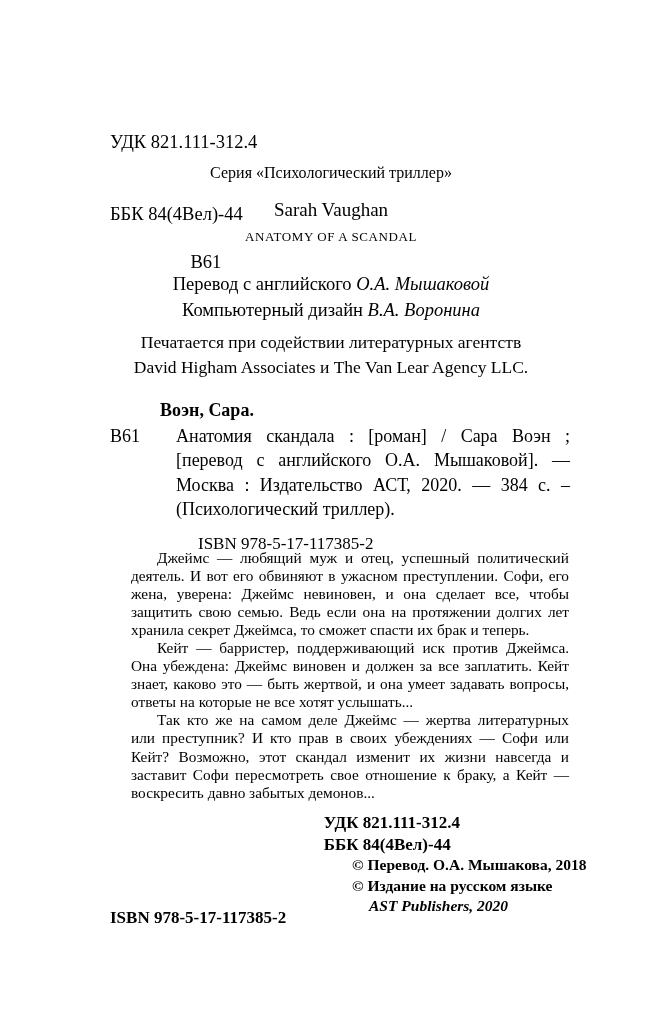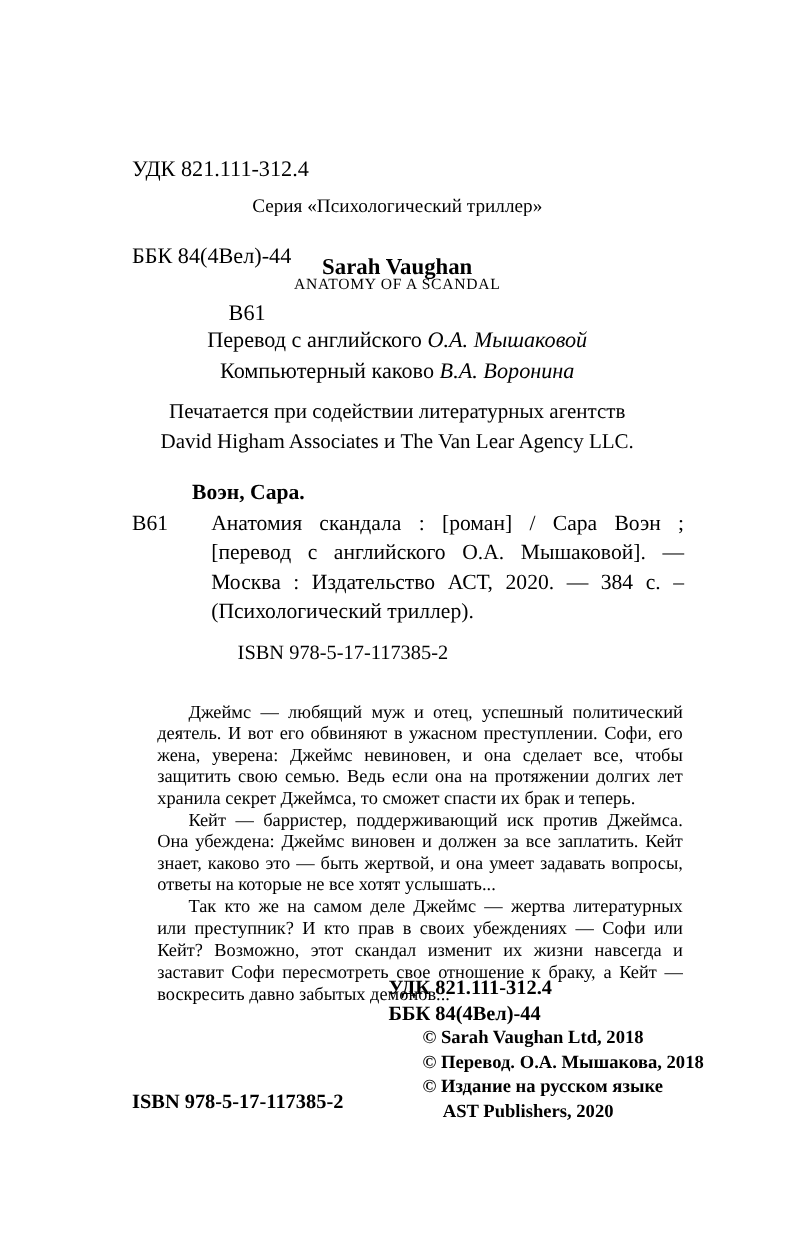--- a/index.html
+++ b/index.html
@@ -34,21 +34,21 @@
   .codes .indent { padding-left: 62px; display: inline-block; }
 
   
   .center-block {
     position: absolute;
     left: 0;
     width: 662px;
     text-align: center;
   }
   .series { top: 164px; font-size: 16px; }
-  .author-orig { top: 212px; font-size: 19px; font-weight: bold; }
+  .author-orig { top: 199px; font-size: 19px; }
   .title-orig {
     top: 229px;
     font-size: 13px;
     letter-spacing: 0.6px;
     text-align: center;
   }
   .credits {
     top: 272px;
     font-size: 18.5px;
     line-height: 25.5px;
@@ -99,21 +99,20 @@
 
   
   .annotation {
     position: absolute;
     left: 131px;
     top: 549px;
     width: 438px;
     font-size: 15.3px;
     line-height: 18.05px;
     text-align: justify;
-    margin-top: 36px;
   }
   .annotation p {
     margin: 0;
     text-indent: 26px;
     text-align: justify;
     text-align-last: left;
   }
 
   
   .codes-repeat {
@@ -129,21 +128,21 @@
   
   .copyright {
     position: absolute;
     left: 352px;
     top: 855px;
     font-weight: bold;
     font-size: 15.5px;
     line-height: 20.5px;
   }
   .copyright .line { white-space: pre; }
-  .copyright .cont { padding-left: 17px; display: inline-block; }
+  .copyright .cont { padding-left: 17px; display: inline-block; font-style: italic; }
 
   
   .isbn-bottom {
     position: absolute;
     left: 110px;
     top: 908px;
     font-weight: bold;
     font-size: 17px;
   }
 </style>
@@ -160,21 +159,21 @@
 
   <div class="center-block series">Серия «Психологический триллер»</div>
   <div class="center-block author-orig">Sarah Vaughan</div>
   <div class="center-block title-orig">ANATOMY OF A SCANDAL</div>
 
   <div class="center-block credits">
     <div>
       <span>Перевод с английского </span><i>О.А. Мышаковой</i>
     </div>
     <div>
-      <span>Компьютерный каково </span><i>В.А. Воронина</i>
+      <span>Компьютерный дизайн </span><i>В.А. Воронина</i>
     </div>
   </div>
 
   <div class="center-block agency">
     <div>Печатается при содействии литературных агентств</div>
     <div>David Higham Associates и The Van Lear Agency LLC.</div>
   </div>
 
   <div class="record">
     <div class="record-heading">Воэн, Сара.</div>
@@ -190,21 +189,20 @@
     <p>Кейт — барристер, поддерживающий иск против Джеймса. Она убеждена: Джеймс виновен и должен за все заплатить. Кейт знает, каково это — быть жертвой, и она умеет задавать вопросы, ответы на которые не все хотят услышать...</p>
     <p>Так кто же на самом деле Джеймс — жертва литературных или преступник? И кто прав в своих убеждениях — Софи или Кейт? Возможно, этот скандал изменит их жизни навсегда и заставит Софи пересмотреть свое отношение к браку, а Кейт — воскресить давно забытых демонов...</p>
   </div>
 
   <div class="codes-repeat">
     <div>УДК 821.111-312.4</div>
     <div>ББК 84(4Вел)-44</div>
   </div>
 
   <div class="copyright">
-    <div class="line">© Sarah Vaughan Ltd, 2018</div>
     <div class="line">© Перевод. О.А. Мышакова, 2018</div>
     <div class="line">© Издание на русском языке</div>
     <div class="line cont">AST Publishers, 2020</div>
   </div>
 
   <div class="isbn-bottom">ISBN 978-5-17-117385-2</div>
 
 </div>
 
 </body></html>

